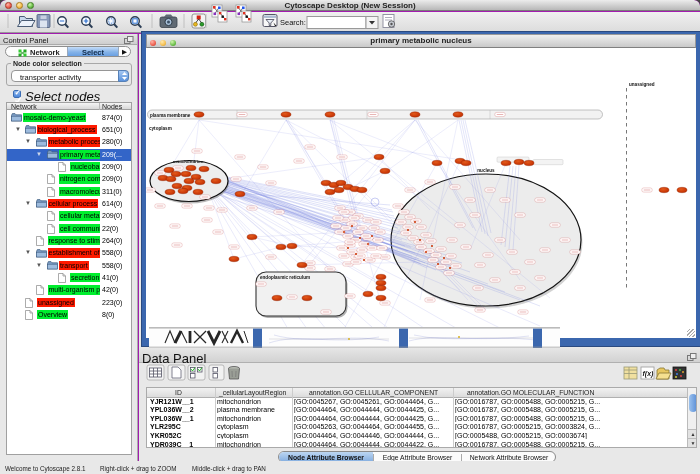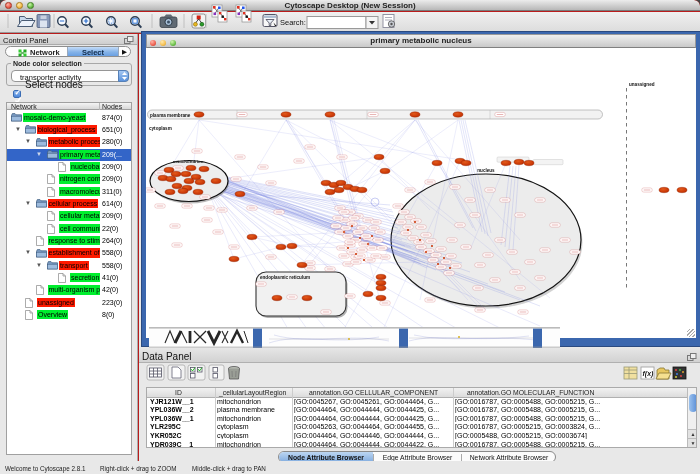--- a/index.html
+++ b/index.html
@@ -1,18 +1,18 @@
 <!DOCTYPE html>
 <html><head><meta charset="utf-8">
 <style>
 * { margin:0; padding:0; box-sizing:border-box; }
 html,body { width:700px; height:474px; overflow:hidden; background:#444;
   font-family:"Liberation Sans", sans-serif; }
 #app { position:absolute; left:0; top:0; width:700px; height:474px;
-  background:#b91c1c; border-radius:6px 6px 0 0; overflow:hidden; }
+  background:#a21caf; border-radius:6px 6px 0 0; overflow:hidden; }
 .abs { position:absolute; }
 
 #titlebar { left:0; top:0; width:700px; height:11px;
   background:linear-gradient(#ececec,#cfcfcf 55%,#b8b8b8); border-bottom:1px solid #7a7a7a;
   border-radius:6px 6px 0 0; }
 #titlebar .t { position:absolute; width:100%; text-align:center; top:1px;
   font-size:8px; font-weight:bold; color:#222; letter-spacing:0; }
 .light { position:absolute; top:2.2px; width:6.5px; height:6.5px; border-radius:50%; }
 
 #toolbar { left:0; top:12px; width:700px; height:21px; background:linear-gradient(#f0f0f0,#dcdcdc);
@@ -37,21 +37,21 @@
 #fieldset .leg { position:absolute; left:4px; top:-4px; background:#e8e8e8; padding:0 2px;
   font-size:7px; font-weight:bold; color:#222; }
 #combo { position:absolute; left:11px; top:25px; width:118px; height:12px; background:#fff;
   border:1px solid #969696; border-radius:4px; font-size:7.5px; color:#111;
   padding:1.5px 0 0 8px; }
 #combo .stp { position:absolute; right:-1px; top:-1px; width:11px; height:12px;
   background:linear-gradient(#a6c8f2,#5b92dc); border-radius:0 4px 4px 0; border:1px solid #5580b8; }
 #cbx { position:absolute; left:13px; top:44.5px; width:8px; height:8px;
   background:linear-gradient(#8fb8ee,#4b86d8); border:1px solid #3a6cb4; border-radius:2px; }
 #cbx:before { content:"\2713"; position:absolute; left:0.5px; top:-2.5px; color:#fff; font-size:8px; font-weight:bold; }
-#cbxl { position:absolute; left:25px; top:34px; font-size:10px; color:#111; }
+#cbxl { position:absolute; left:25px; top:44px; font-size:13px; color:#111;font-style:italic; }
 
 #treehdr { position:absolute; left:6px; top:57px; width:126px; height:8px;
   background:linear-gradient(#f4f4f4,#d8d8d8); border:1px solid #a0a0a0; font-size:7px; color:#222; }
 #treehdr .h1 { position:absolute; left:4px; top:0.2px; }
 #treehdr .h2 { position:absolute; left:95px; top:0.2px; }
 #treehdr .dv { position:absolute; left:92px; top:0; width:1px; height:8px; background:#b8b8b8; }
 #tree { position:absolute; left:6px; top:65px; width:126px; height:345px; background:#fff;
   border:1px solid #a0a0a0; border-top:none; overflow:hidden; }
 .trow { position:absolute; left:0; width:124px; height:12.1px; }
 .trow.sel { background:#3365c8; }
@@ -70,21 +70,21 @@
   background:linear-gradient(#efefef,#c9c9c9); border:1px solid #9a9a9a; border-bottom-color:#808080; }
 #ftitle .t { position:absolute; width:100%; text-align:center; top:1px; font-size:8px;
   font-weight:bold; color:#222; }
 #fcanvas { position:absolute; left:4px; top:16px; width:550px; height:290px; background:#fff; }
 .canvas { position:absolute; left:0; top:0; }
 #grip { position:absolute; right:1px; bottom:1px; width:8px; height:8px;
   background:repeating-linear-gradient(135deg,#fff 0 1.5px,#aaa 1.5px 2.5px); }
 .stripsvg { position:absolute; left:7px; top:295px; }
 
 #dph { left:139px; top:348px; width:561px; height:15px; background:linear-gradient(#e6e6e6,#d2d2d2);
-  border-bottom:1px solid #b0b0b0; font-size:10px; color:#111; padding:2.5px 0 0 3px; }
+  border-bottom:1px solid #b0b0b0; font-size:13px; color:#111; padding:2.5px 0 0 3px; }
 #dph svg { position:absolute; right:3px; bottom:1px; }
 #dp { left:139px; top:363px; width:561px; height:98px; background:#e8e8e8; }
 .dpsvg { position:absolute; left:0; top:0; }
 #dtable { position:absolute; left:7px; top:24px; width:551px; height:61px; background:#fff;
   border:1px solid #aaa; overflow:hidden; font-size:6.8px; }
 #dthdr { position:absolute; left:0; top:0; width:540px; height:9.5px;
   background:linear-gradient(#f2f2f2,#dcdcdc); border-bottom:1px solid #b0b0b0;
   font-size:6.8px; color:#222; }
 #dthdr span { position:absolute; top:1px; }
 .drow { position:absolute; left:0; width:540px; height:8.6px; font-size:7px; color:#000; }

